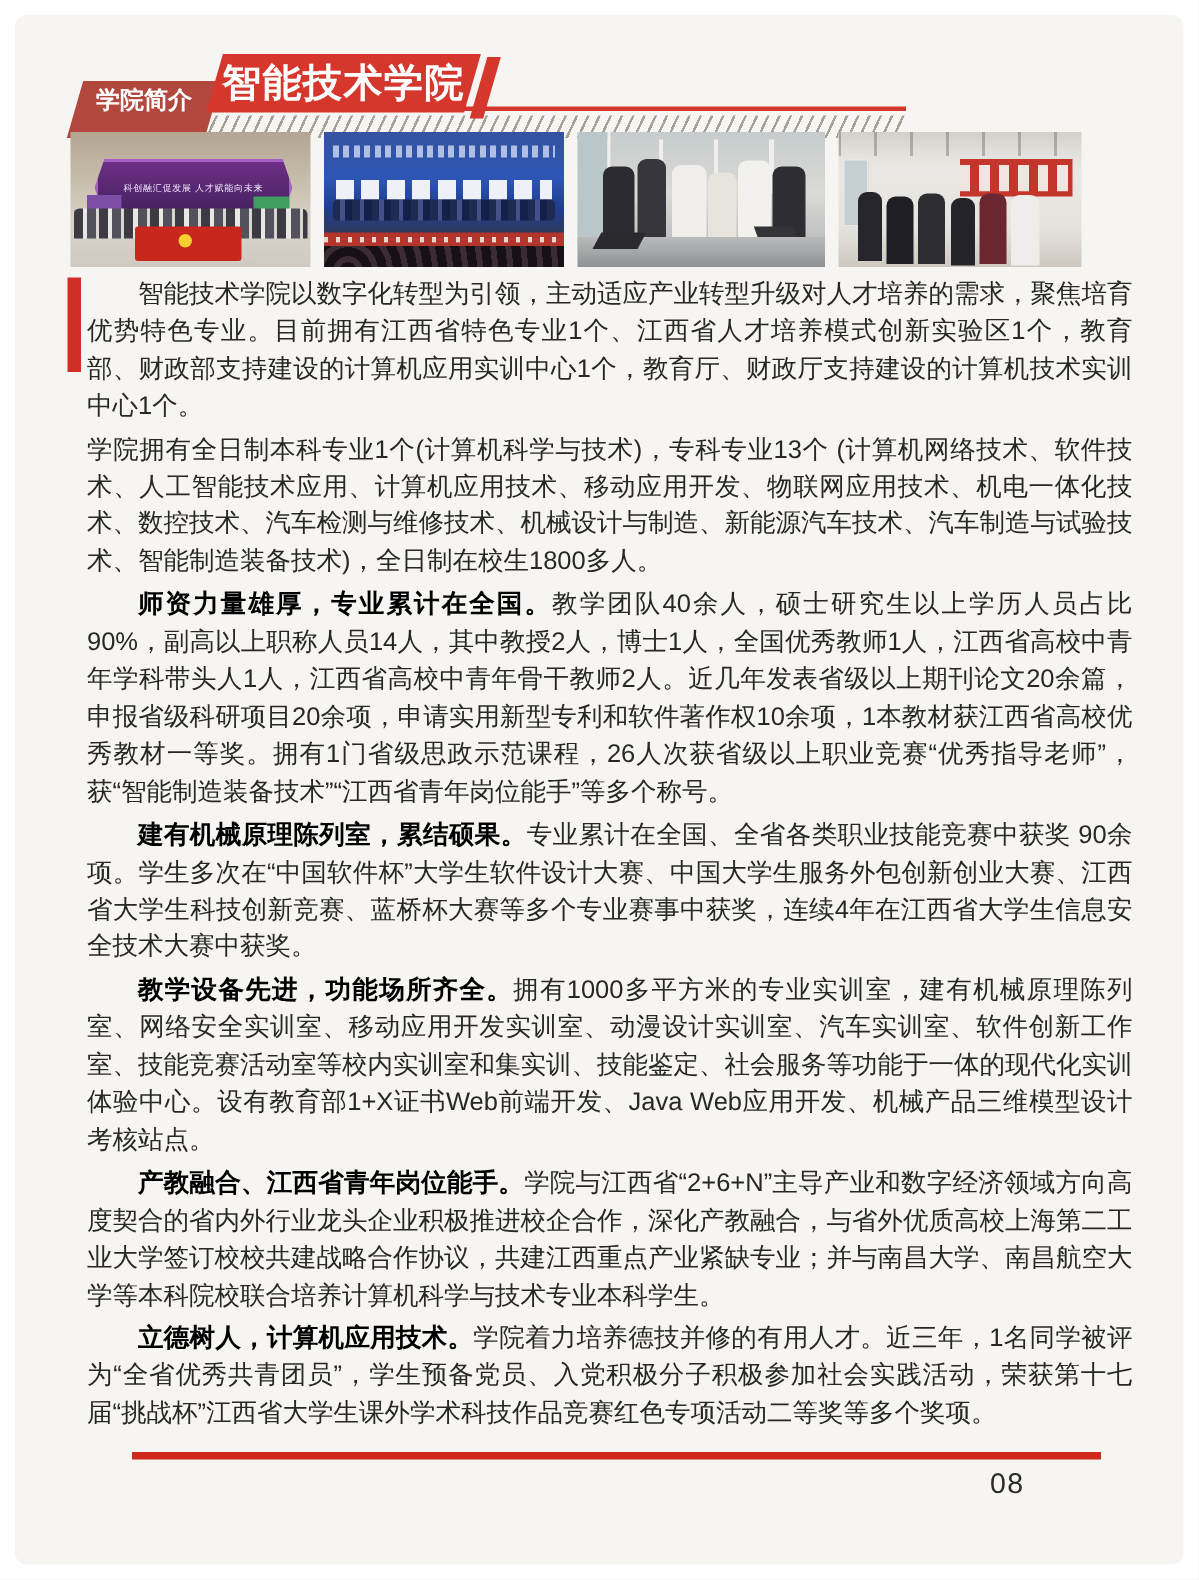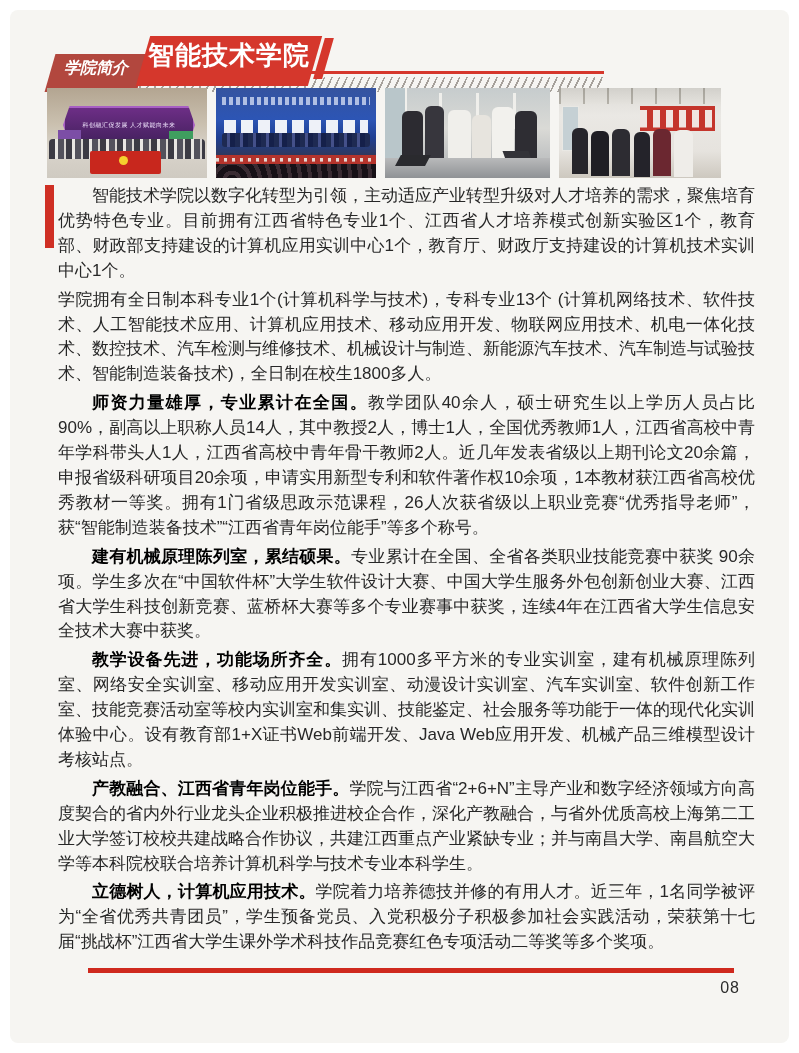--- a/index.html
+++ b/index.html
@@ -14,24 +14,24 @@
 
   
   .red-line { position:absolute; left:130px; top:61px; width:464px; height:3px; background:#d5372c; }
   .hatch {
     position:absolute; left:128px; top:67px; width:466px; height:15px;
     background:repeating-linear-gradient(115deg, transparent 0 5.2px, #a6a19b 5.2px 6.8px);
   }
   .banner { position:absolute; }
   .banner .bg { position:absolute; inset:0; transform:skewX(-16deg); }
   .banner .label { position:relative; z-index:1; display:block; text-align:center; color:#ffffff; font-weight:bold; }
-  .tag-banner { left:40px; top:44px; width:92px; height:38px;font-style:italic; }
+  .tag-banner { left:40px; top:44px; width:92px; height:38px; }
   .tag-banner .bg { background:#b2473e; }
   .tag-banner .label { font-size:16px; line-height:27px; }
-  .title-banner { left:133px; top:26px; width:172px; height:50px; }
+  .title-banner { left:133px; top:26px; width:172px; height:39px; }
   .title-banner .bg { background:#d5372c; }
   .title-banner .label { font-size:26px; line-height:39px; letter-spacing:1px; }
   .title-tail { position:absolute; left:309px; top:28px; width:9px; height:41px; background:#d5372c; transform:skewX(-16deg); }
 
   
   .photos { position:absolute; left:37px; top:78px; height:90px; display:flex; gap:9px; }
   .photo { position:relative; height:90px; overflow:hidden; }
   .ph1 { width:160px; background:linear-gradient(#b3a591 0%,#cac0af 40%,#d9d4cb 68%,#cfcac1 100%); }
   .ph2 { width:160px; background:linear-gradient(#35539f 0%,#2c55b5 35%,#1f3f92 55%,#2c3a66 72%,#3a2f38 84%,#261d22 100%); }
   .ph3 { width:165px; background:linear-gradient(#c6cccd 0%,#dadad6 45%,#c2c4c4 75%,#b4b6b6 100%); }
@@ -96,22 +96,22 @@
   .content {
     position:absolute; left:48px; top:174px; width:697px;
     color:#272727; font-size:17px; line-height:24.9px; text-align:justify;
   }
   .content p { margin:0 0 4px 0; }
   .indent { text-indent:2em; }
   .lead { font-weight:bold; color:#000000; }
 
   
   .footer-line { position:absolute; left:78px; top:958px; width:646px; height:5px; background:#cf291e; }
-  .page-number { position:absolute; left:650px; top:969px; width:80px; text-align:right;
-    font-size:16px; color:#2b2b2b; letter-spacing:1px; }
+  .page-number { position:absolute; left:650px; top:969px; width:80px; 
+    font-size:19px; color:#2b2b2b; letter-spacing:1px; }
 </style>
 </head>
 <body>
 
 <div class="page">
 
   <div class="red-line"></div>
   <div class="hatch"></div>
   <div class="banner tag-banner">
     <span class="bg"></span>

